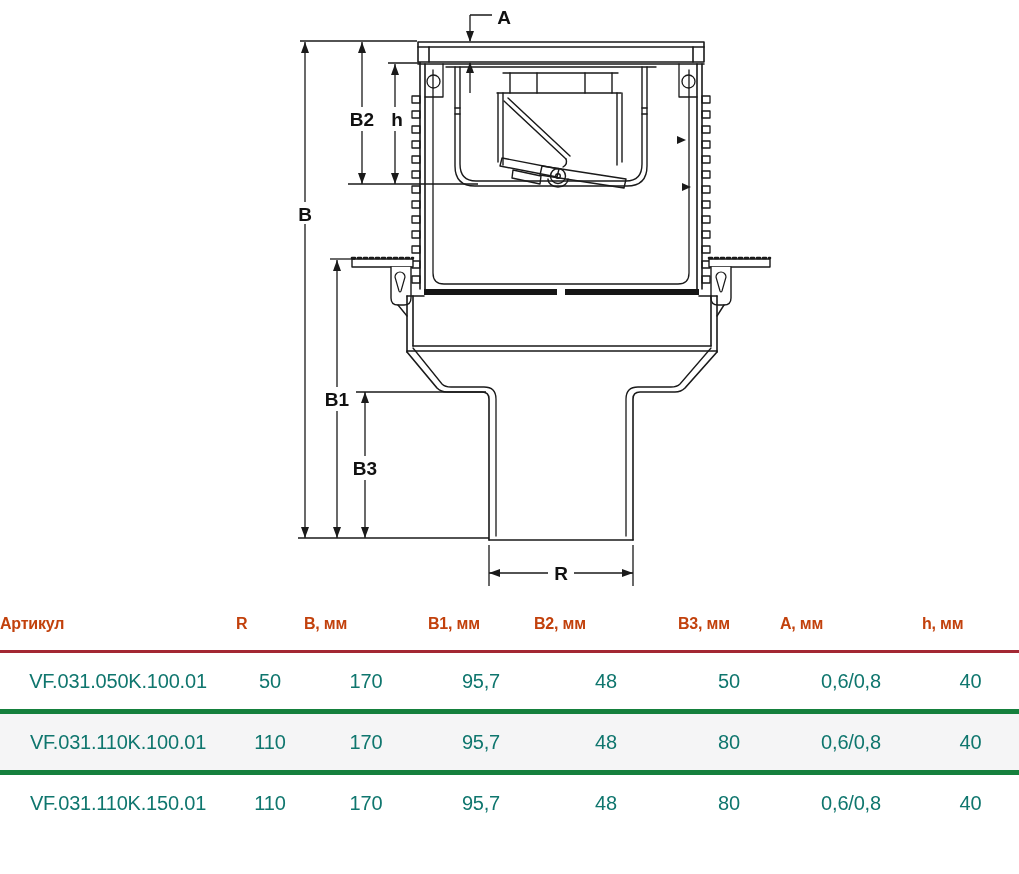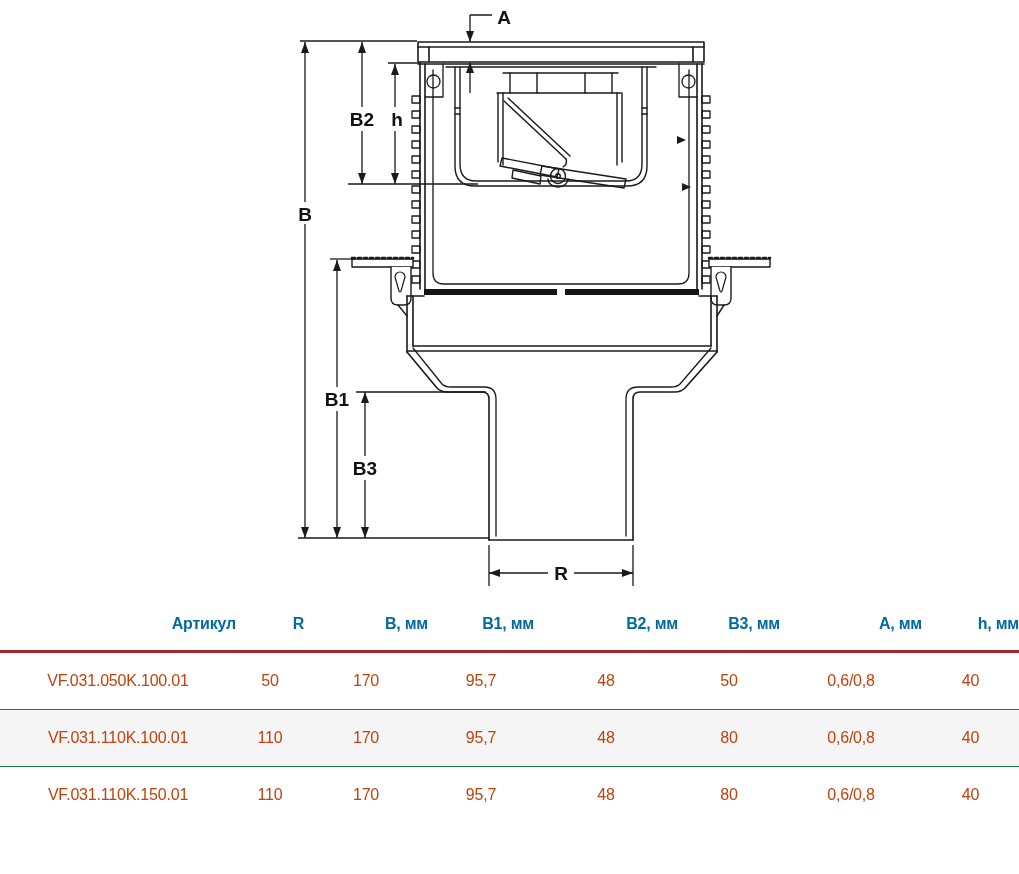--- a/index.html
+++ b/index.html
@@ -7,30 +7,30 @@
     width:1019px;height:874px;position:relative;overflow:hidden;
     background:#ffffff;font-family:"Liberation Sans",sans-serif;
   }
   .drawing-wrap{position:absolute;top:0;left:0;width:1019px;height:598px;}
   svg text{font-family:"Liberation Sans","DejaVu Sans",sans-serif;font-weight:bold;fill:#111;}
   .dim-label{font-size:19px;}
   
   .spec-table{position:absolute;top:598px;left:0;width:1019px;}
   table{border-collapse:collapse;width:100%;table-layout:fixed;}
   thead th{
-    font-size:16px;font-weight:bold;color:#0369a1;height:52px;
-    text-align:right;vertical-align:middle;padding:0;
+    font-size:16px;font-weight:bold;color:#c2410c;height:52px;
+    text-align:left;vertical-align:middle;padding:0;
     border-bottom:3px solid #a32733;letter-spacing:-0.2px;
   }
   tbody td{
-    font-size:16px;color:#c2410c;height:56px;text-align:center;
+    font-size:20px;color:#0f766e;height:56px;text-align:center;
     vertical-align:middle;padding:0;letter-spacing:-0.2px;
   }
   tbody tr:nth-child(even){background:#f5f5f6;}
-  tbody tr + tr{border-top:1px solid #15803d;}
+  tbody tr + tr{border-top:5px solid #15803d;}
 </style>
 </head>
 <body>
 
 <div class="drawing-wrap">
 <svg width="1019" height="598" viewBox="0 0 1019 598">
 
   <g stroke="#1a1a1a" stroke-width="1.6" fill="none" stroke-linejoin="round" stroke-linecap="round">
 
     <g>

